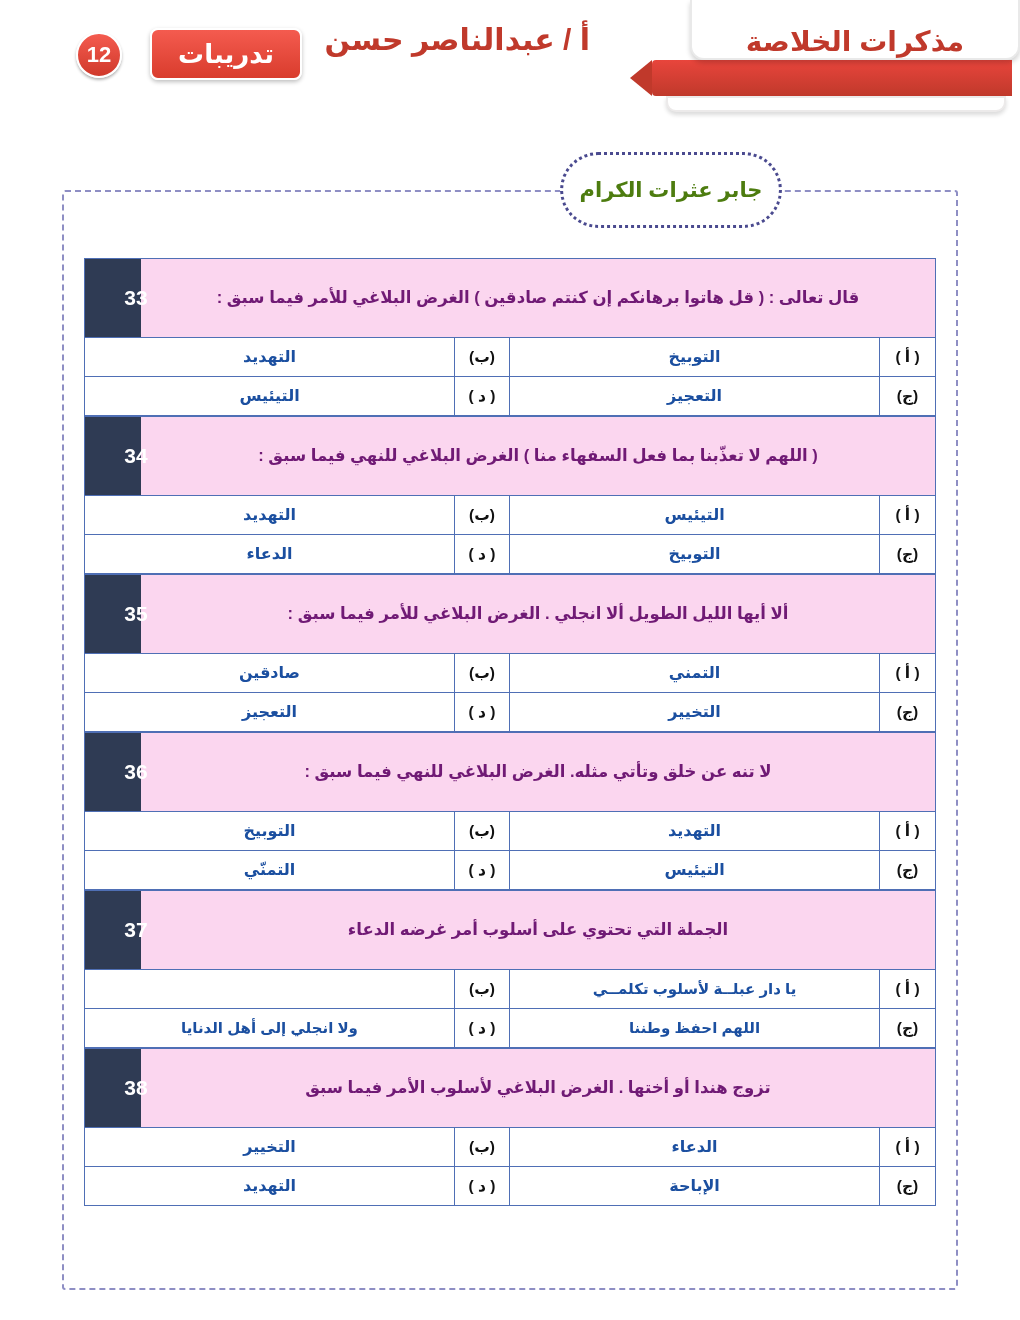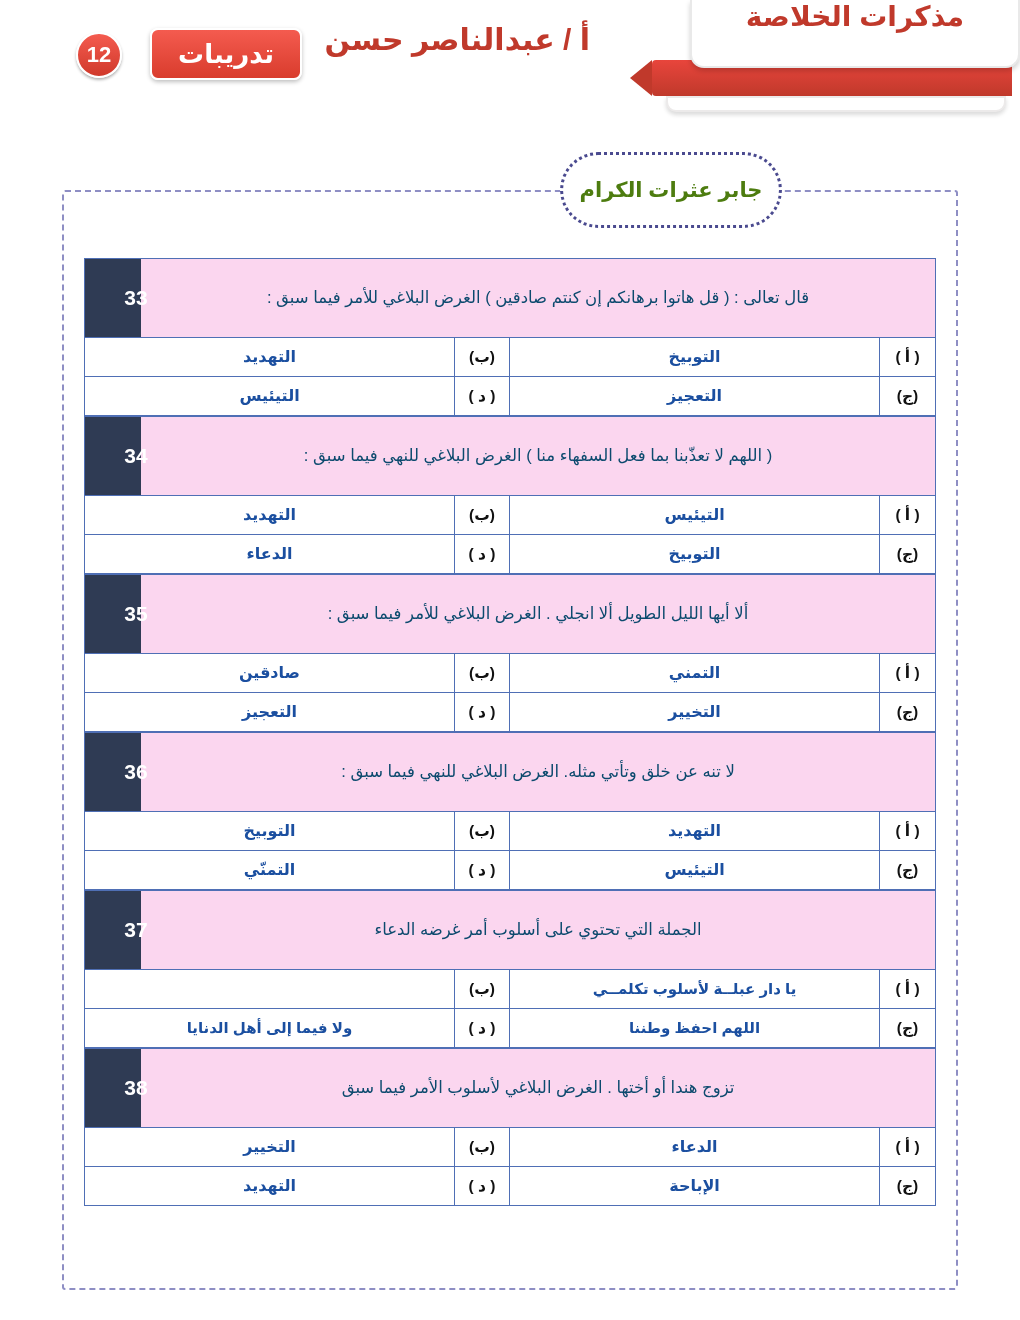--- a/index.html
+++ b/index.html
@@ -31,28 +31,28 @@
     top: 0;
     right: 0;
     width: 420px;
     height: 118px;
   }
   .ribbon-white {
     position: absolute;
     top: 0;
     right: 0;
     width: 330px;
-    height: 68px;
+    height: 60px;
     background: #ffffff;
     border: 2px solid #e9e9e9;
     border-top: none;
     border-radius: 0 0 14px 14px;
     box-shadow: 0 3px 5px rgba(0,0,0,0.18);
     display: flex;
-    align-items: flex-start;
+    align-items: flex-end;
     justify-content: center;
   }
   .ribbon-title {
     color: #c0392b;
     font-size: 28px;
     font-weight: bold;
     letter-spacing: 0;
     white-space: nowrap;
   }
   .ribbon-red {
@@ -193,23 +193,23 @@
     font-weight: bold;
     display: flex;
     align-items: center;
     justify-content: center;
     flex: 0 0 56px;
     padding-left: 46px;
   }
   .qtext {
     flex: 1 1 auto;
     background: #fbd6ef;
-    color: #0c4a6e;
+    color: #701a75;
     font-size: 16.5px;
-    font-weight: normal;
+    font-weight: bold;
     padding: 27px 14px;
     display: flex;
     align-items: center;
     justify-content: center;
     text-align: center;
     line-height: 1.45;
     min-height: 42px;
   }
 
   .qrow {
@@ -408,21 +408,21 @@
           <div class="opt-letter">(ب)</div>
         </div>
       </div>
       <div class="qrow last">
         <div class="opt">
           <div class="opt-letter">(ج)</div>
           <div class="opt-text longtxt">اللهم احفظ وطننا</div>
         </div>
         <div class="opt">
           <div class="opt-letter">( د )</div>
-          <div class="opt-text longtxt">ولا فيما إلى أهل الدنايا</div>
+          <div class="opt-text longtxt">ولا انجلي إلى أهل الدنايا</div>
         </div>
       </div>
     </div>
 
     <div class="qblock">
       <div class="qheader">
         <div class="qtext">تزوج هندا أو أختها . الغرض البلاغي لأسلوب الأمر فيما سبق</div>
         <div class="qnum">38</div>
       </div>
       <div class="qrow">

